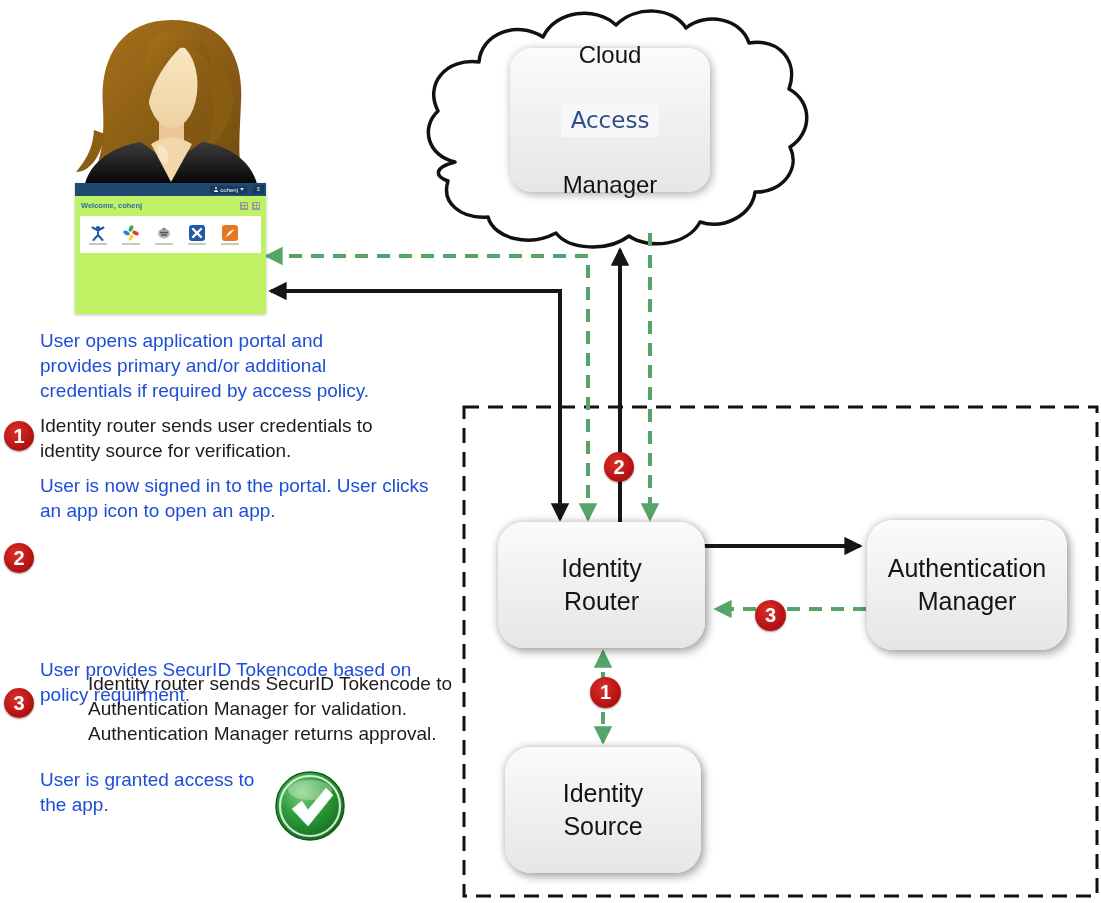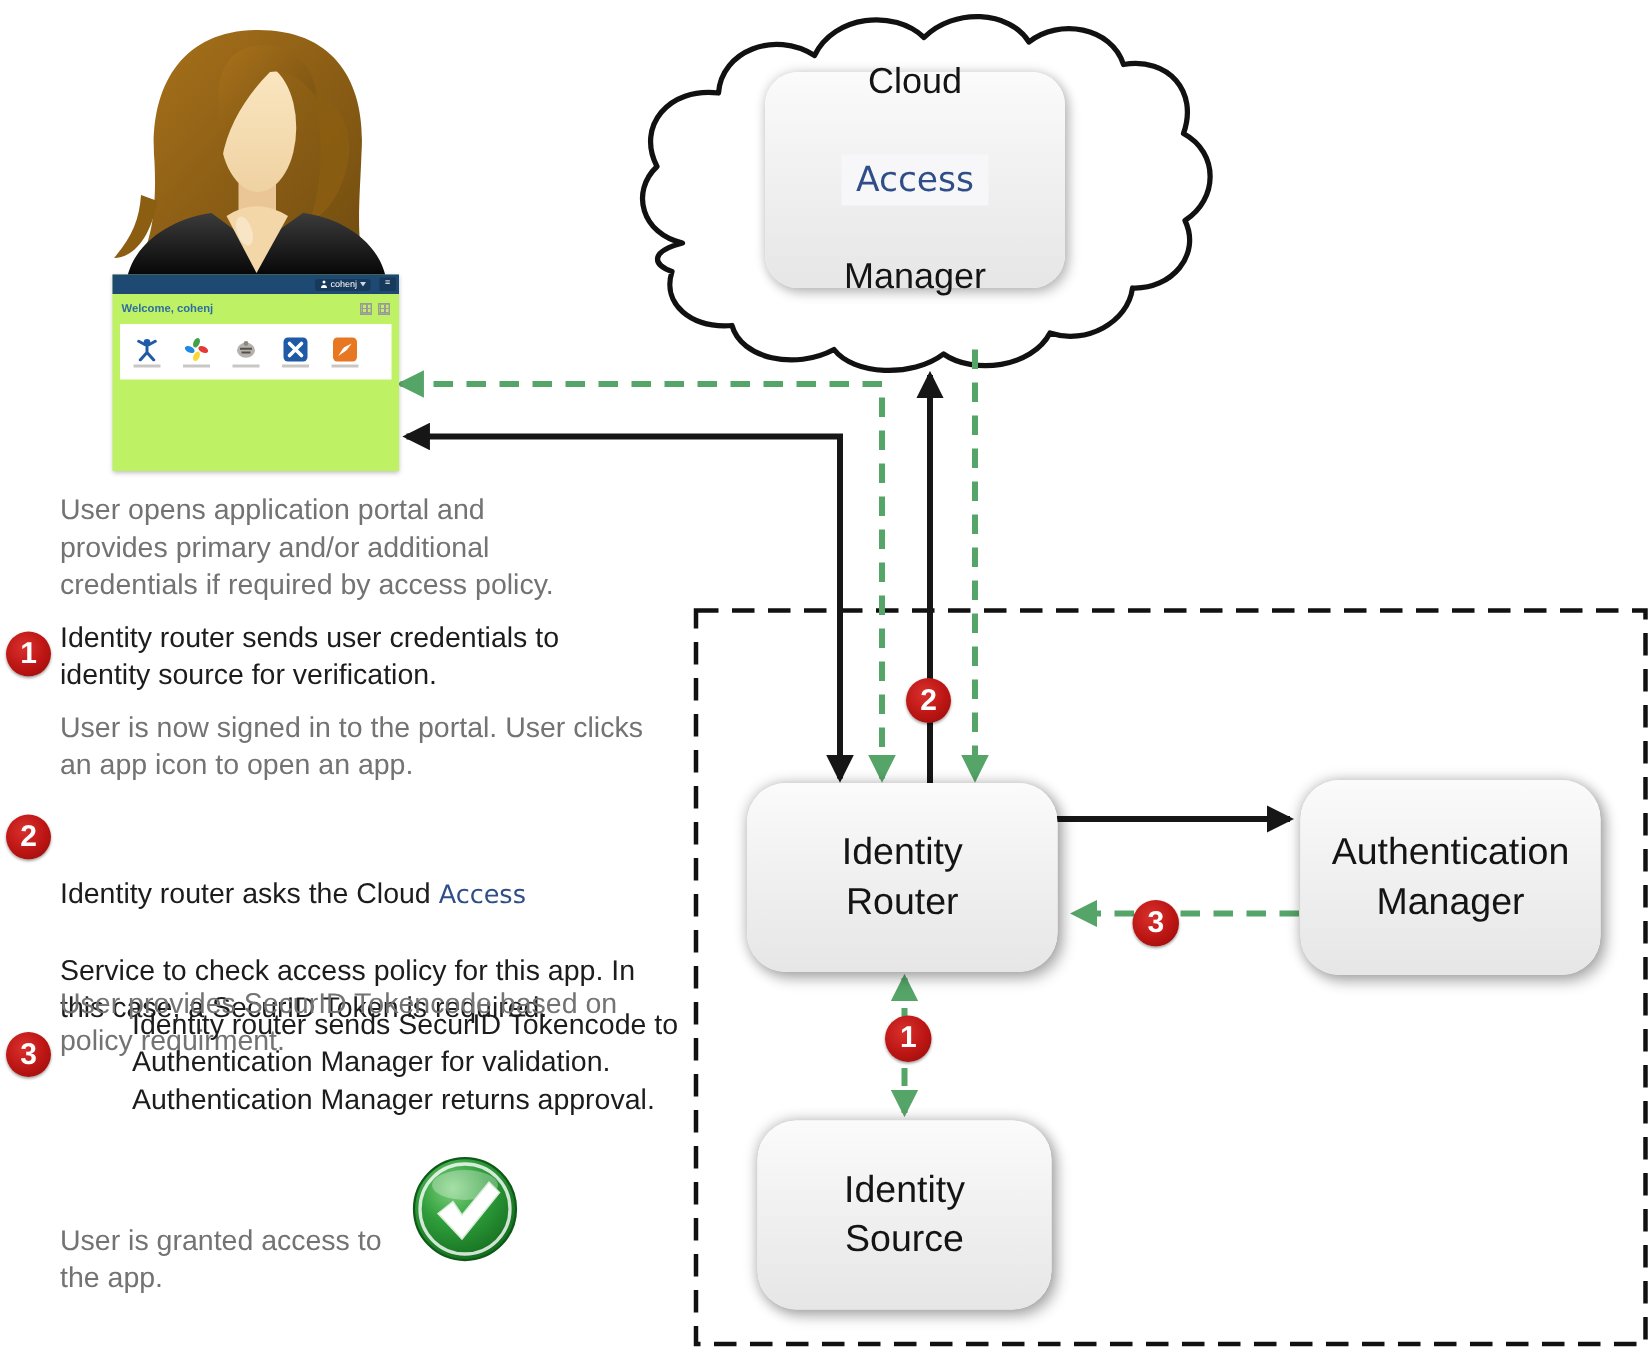--- a/index.html
+++ b/index.html
@@ -4,21 +4,21 @@
 <style>
   html,body{margin:0;padding:0;background:#fff;}
   #stage{position:relative;width:1101px;height:903px;background:#ffffff;overflow:hidden;
          font-family:"Liberation Sans",sans-serif;color:#1c1c1c;}
   #stage *{box-sizing:border-box;}
   .abs{position:absolute;}
   svg{display:block;}
 
   
   .note{position:absolute;font-size:19px;line-height:25px;white-space:pre-line;}
-  .maroon{color:#737373;}
+  .maroon{color:#1d4ed8;}
   .black{color:#1c1c1c;}
   .access-inline{color:#2F4E87;font-family:"DejaVu Sans",sans-serif;font-size:17px;}
 
   
   .badge{position:absolute;width:30px;height:30px;border-radius:50%;
          background:radial-gradient(circle at 40% 35%, #d8302d 0%, #bb1513 55%, #8f0c0b 100%);
          color:#fff;font-weight:bold;font-size:20px;display:flex;align-items:center;justify-content:center;
          box-shadow:0 1px 2px rgba(0,0,0,.4);z-index:30;}
 
   
@@ -234,36 +234,29 @@
   <div class="note maroon" style="left:40px;top:328px;width:360px;">User opens application portal and
 provides primary and/or additional
 credentials if required by access policy.</div>
 
   <div class="note black" style="left:40px;top:413px;width:400px;">Identity router sends user credentials to
 identity source for verification.</div>
 
   <div class="note maroon" style="left:40px;top:473px;width:430px;">User is now signed in to the portal. User clicks
 an app icon to open an app.</div>
 
-  <div class="note black" style="left:40px;top:534px;width:410px;">
-    <div>
-      <span>Identity router asks the Cloud  </span><span class="access-inline">Access</span>
-    </div>
-    <div>Service to check access policy for this app. In
-this case, a SecurID Token is required.</div>
-  </div>
 
   <div class="note maroon" style="left:40px;top:657px;width:410px;">User provides SecurID Tokencode based on
 policy requirment.</div>
 
   <div class="note black" style="left:40px;top:671px;width:410px;margin-left:48px;">Identity router sends SecurID Tokencode to
 Authentication Manager for validation.
 Authentication Manager returns approval.</div>
 
-  <div class="note maroon" style="left:40px;top:815px;width:250px;">User is granted access to
+  <div class="note maroon" style="left:40px;top:767px;width:250px;">User is granted access to
 the app.</div>
 
   <svg class="abs z40" width="74" height="74" style="left:273px;top:769px;">
     <defs>
       <radialGradient id="ballG" cx="38%" cy="30%" r="75%">
         <stop offset="0" stop-color="#7fd27f"></stop>
           <stop offset="45%" stop-color="#2f9e3b"></stop>
         <stop offset="100%" stop-color="#136b1e"></stop>
       </radialGradient>
     </defs>

